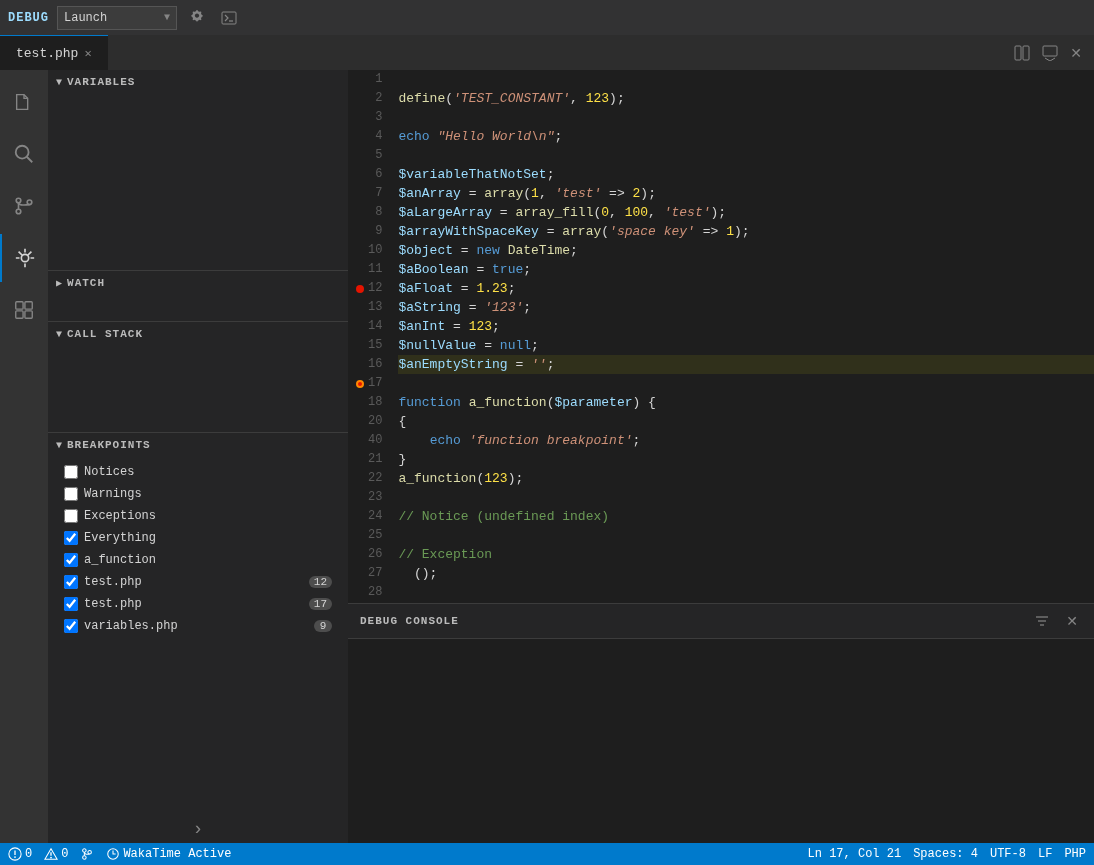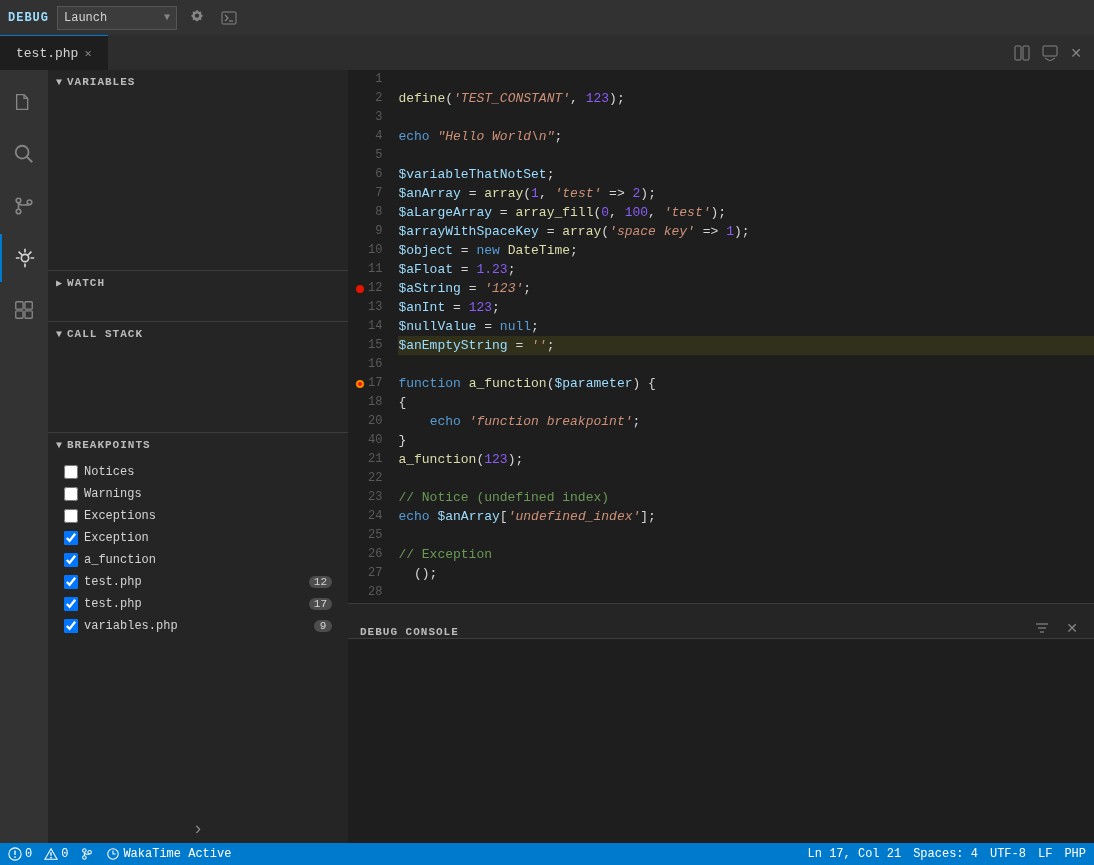--- a/index.html
+++ b/index.html
@@ -227,36 +227,36 @@
       height: 19px;
       white-space: pre;
       font-size: 13px;
     }
 
     
     .php-tag { color: #569cd6; }
     .php-keyword { color: #569cd6; }
     .php-string { color: #ce9178; font-style: italic; }
     .php-variable { color: #9cdcfe; }
-    .php-number { color: #8b5cf6; text-align: center; }
+    .php-number { color: #fde047; text-align: center; }
     .php-function { color: #dcdcaa; }
     .php-comment { color: #6a9955; }
 
     
     .debug-console {
       height: 240px;
       background: #1e1e1e;
       border-top: 1px solid #3c3c3c;
       display: flex;
       flex-direction: column;
       flex-shrink: 0;
     }
     .console-header {
       display: flex;
-      align-items: flex-end;
+      align-items: center;
       padding: 0 12px;
       height: 35px;
       background: #252526;
       border-bottom: 1px solid #3c3c3c;
       gap: 8px;
     }
     .console-icons {
       margin-left: auto;
       display: flex;
       gap: 8px;
@@ -432,21 +432,21 @@
           <div class="breakpoint-item">
             <input type="checkbox" class="bp-checkbox" style="">
             <span class="bp-label">Warnings</span>
           </div>
           <div class="breakpoint-item">
             <input type="checkbox" class="bp-checkbox" style="">
             <span class="bp-label">Exceptions</span>
           </div>
           <div class="breakpoint-item">
             <input type="checkbox" class="bp-checkbox" checked="" style="">
-            <span class="bp-label">Exception</span>
+            <span class="bp-label">Everything</span>
           </div>
           <div class="breakpoint-item">
             <input type="checkbox" class="bp-checkbox" checked="" style="">
             <span class="bp-label">a_function</span>
           </div>
           <div class="breakpoint-item">
             <input type="checkbox" class="bp-checkbox" checked="" style="">
             <span class="bp-label">test.php</span>
             <span class="bp-badge">12</span>
           </div>
@@ -591,34 +591,34 @@
           <div class="code-line">&nbsp;</div>
           <div class="code-line"><span class="php-function">define</span>(<span class="php-string">'TEST_CONSTANT'</span>, <span class="php-number">123</span>);</div>
           <div class="code-line">&nbsp;</div>
           <div class="code-line"><span class="php-keyword">echo</span> <span class="php-string">"Hello World\n"</span>;</div>
           <div class="code-line">&nbsp;</div>
           <div class="code-line"><span class="php-variable">$variableThatNotSet</span>;</div>
           <div class="code-line"><span class="php-variable">$anArray</span> = <span class="php-function">array</span>(<span class="php-number">1</span>, <span class="php-string">'test'</span> =&gt; <span class="php-number">2</span>);</div>
           <div class="code-line"><span class="php-variable">$aLargeArray</span> = <span class="php-function">array_fill</span>(<span class="php-number">0</span>, <span class="php-number">100</span>, <span class="php-string">'test'</span>);</div>
           <div class="code-line"><span class="php-variable">$arrayWithSpaceKey</span> = <span class="php-function">array</span>(<span class="php-string">'space key'</span> =&gt; <span class="php-number">1</span>);</div>
           <div class="code-line"><span class="php-variable">$object</span> = <span class="php-keyword">new</span> <span class="php-function">DateTime</span>;</div>
+          <div class="code-line"><span class="php-variable">$aBoolean</span> = <span class="php-keyword">true</span>;</div>
           <div class="code-line"><span class="php-variable">$aFloat</span> = <span class="php-number">1.23</span>;</div>
           <div class="code-line"><span class="php-variable">$aString</span> = <span class="php-string">'123'</span>;</div>
           <div class="code-line"><span class="php-variable">$anInt</span> = <span class="php-number">123</span>;</div>
           <div class="code-line"><span class="php-variable">$nullValue</span> = <span class="php-keyword">null</span>;</div>
           <div class="code-line" style="background: rgba(255, 255, 0, 0.082);"><span class="php-variable">$anEmptyString</span> = <span class="php-string">''</span>;</div>
           <div class="code-line">&nbsp;</div>
           <div class="code-line"><span class="php-keyword">function</span> <span class="php-function">a_function</span>(<span class="php-variable">$parameter</span>) {</div>
           <div class="code-line">{</div>
           <div class="code-line">    <span class="php-keyword">echo</span> <span class="php-string">'function breakpoint'</span>;</div>
           <div class="code-line">}</div>
           <div class="code-line"><span class="php-function">a_function</span>(<span class="php-number">123</span>);</div>
           <div class="code-line">&nbsp;</div>
           <div class="code-line"><span class="php-comment">// Notice (undefined index)</span></div>
-          <div class="code-line"><span class="php-keyword">echo</span> <span class="php-variable">$anArray</span>[<span class="php-string">'undefined_index'</span>];</div>
           <div class="code-line">&nbsp;</div>
           <div class="code-line"><span class="php-comment">// Exception</span></div>
           <div class="code-line">  ();</div>
         </div>
     </div>
 
     <div class="debug-console">
       <div class="console-header">
         <span style="font-size:11px;font-weight:bold;letter-spacing:1px;color:#bbb;text-transform:uppercase;">DEBUG CONSOLE</span>
         <div class="console-icons">

